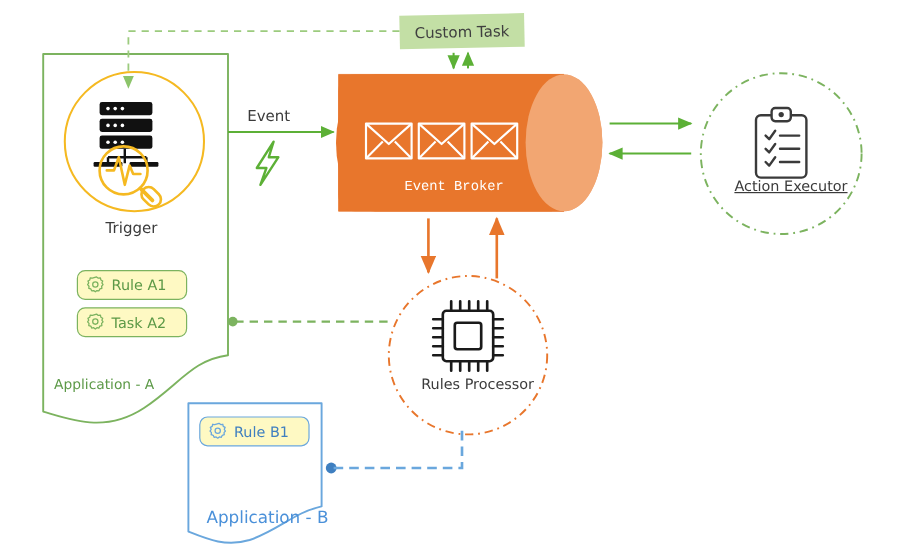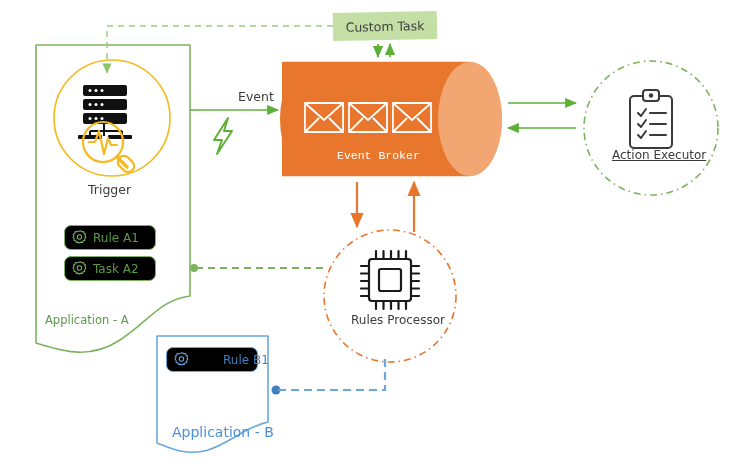--- a/index.html
+++ b/index.html
@@ -46,21 +46,20 @@
   }
   #custom-task .t {
     font-size: 12.5px;
     color: #3f3f3f;
   }
   
   #event-label {
     left: 206px;
     top: 89px;
     font-size: 12.5px;
-    margin-left: 32px;
   }
   
   #trigger-label {
     left: 88px;
     top: 182px;
     font-size: 12.5px;
   }
   
   #broker-label {
     left: 337px;
@@ -95,21 +94,21 @@
     font-size: 14px;
     color: #4a90d9;
   }
   
   .rule-chip {
     position: absolute;
     box-sizing: border-box;
     border-radius: 7px;
     display: flex;
     align-items: center;
-    background: #000000;
+    background: #fef9c3;
     text-align: right;
   }
   .rule-chip .rname {
     font-size: 12px;
     margin-left: 4px;
     white-space: nowrap;
   }
   .chip-a {
     border: 1.6px solid #7cb35f;
     width: 92px;
@@ -119,21 +118,21 @@
   .chip-a .rname { color: #5c9947; }
   .chip-b {
     border: 1.6px solid #6aa7dd;
     width: 92px;
     height: 25px;
     left: 166px;
   }
   .chip-b .rname { color: #3f7fc0; }
   #rule-a1 { top: 225px; }
   #rule-a2 { top: 256px; }
-  #rule-b1 { top: 347px; gap: 28px; }
+  #rule-b1 { top: 347px; }
   #rule-b2 { top: 379px; }
   .gear-wrap {
     width: 17px; height: 17px;
     margin-left: 7px;
     flex: none;
   }
 </style>
 </head>
 <body>
 

